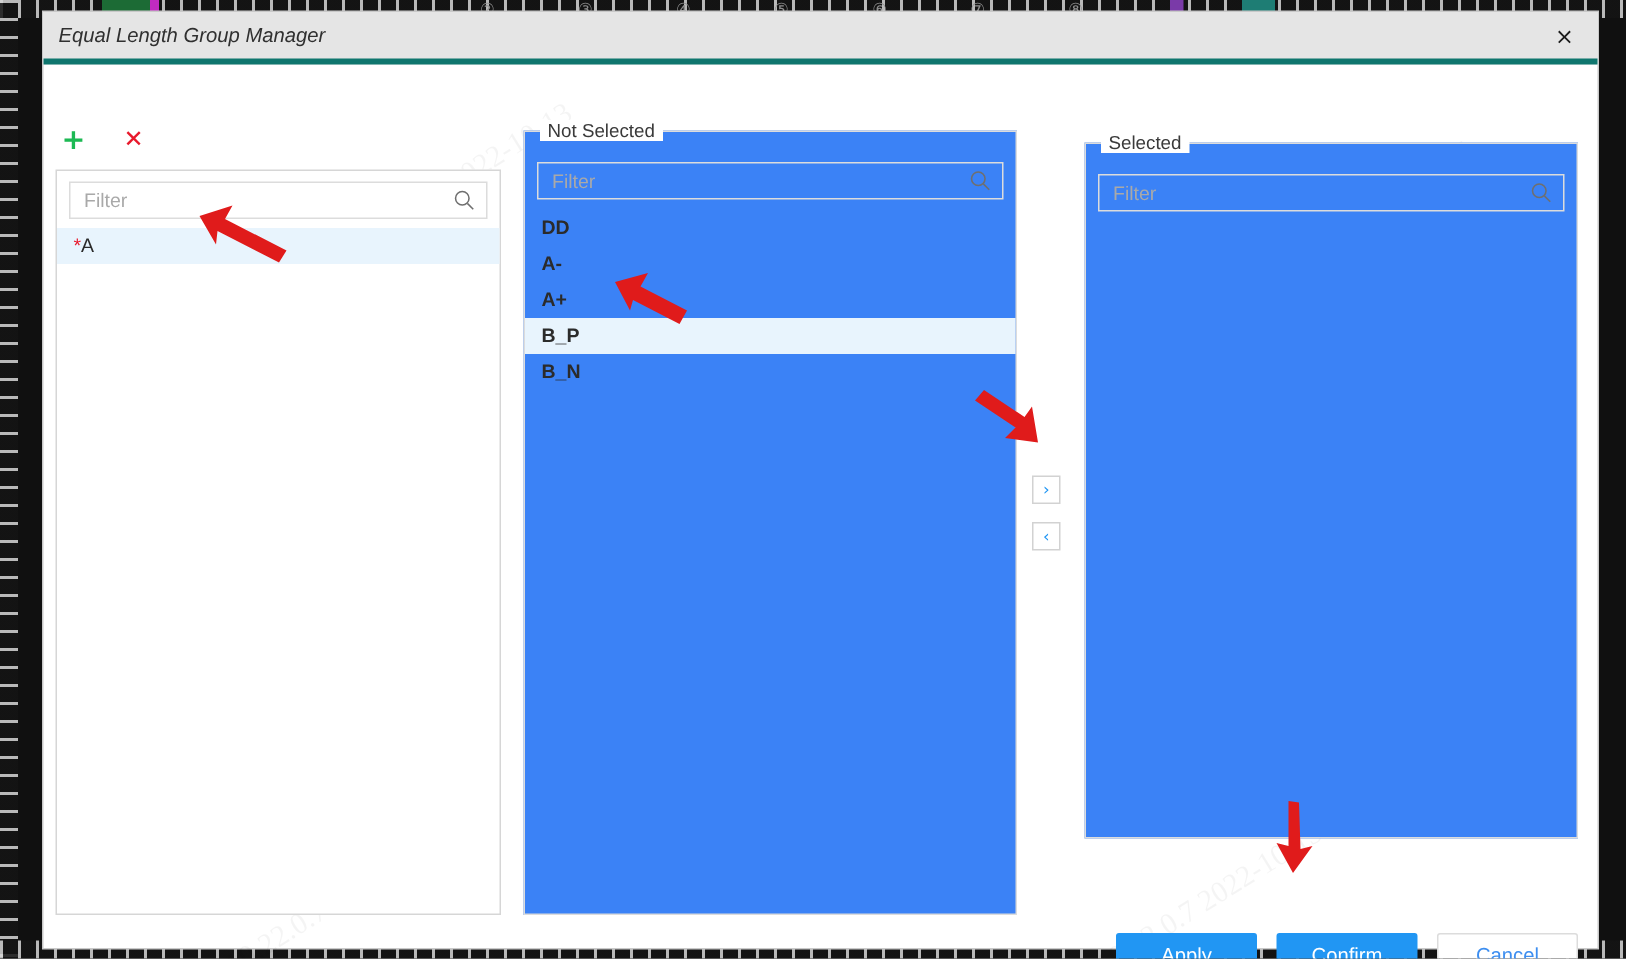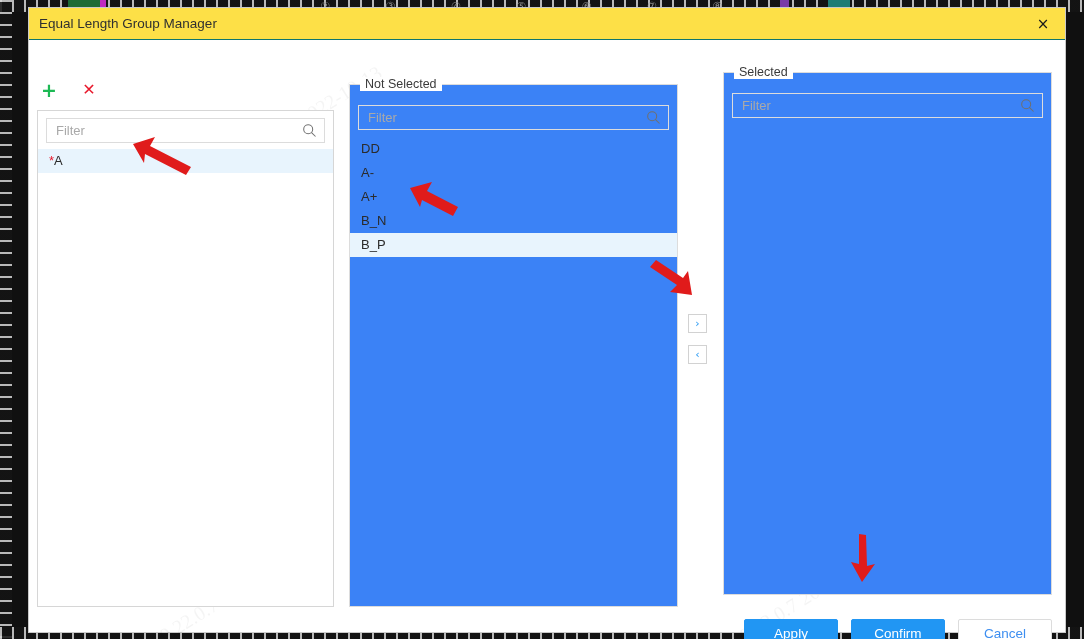--- a/index.html
+++ b/index.html
@@ -75,23 +75,24 @@
     position: absolute;
     left: 29px;
     top: 8px;
     width: 1036px;
     height: 624px;
     background: #ffffff;
     box-shadow: 0 0 0 1px #c9c9c9;
   }
   #titlebar {
     height: 31px;
-    background: #fde047;
+    background: #e5e5e5;
     position: relative;
-    border-bottom: 1px solid #0f766e;
+    border-bottom: 4px solid #0f766e;
+    font-style: italic;
   }
   #title-text {
     position: absolute;
     left: 10px;
     top: 0;
     line-height: 31px;
     font-size: 13.5px;
     color: #303030;
   }
   #close-btn {
@@ -217,39 +218,40 @@
     white-space: nowrap;
   }
   #notselected-group {
     left: 320px;
     top: 44px;
     width: 329px;
     height: 523px;
   }
   #selected-group {
     left: 694px;
-    top: 32px;
+    top: 52px;
     width: 329px;
-    height: 523px;
+    height: 464px;
   }
   .inner-filter {
     position: absolute;
     left: 8px;
     top: 20px;
     right: 8px;
     height: 25px;
     border: 1px solid #dcdcdc;
     box-sizing: border-box;
   }
   .inner-list {
     position: absolute;
     left: 0;
     right: 0;
     top: 52px;
     bottom: 0;
+    font-weight: bold;
   }
 
   
   #transfer-buttons {
     position: absolute;
     left: 659px;
     top: 274px;
     display: flex;
     flex-direction: column;
     gap: 12px;
@@ -374,22 +376,22 @@
         <input class="filter-input" type="text" placeholder="Filter" style="">
         <svg class="search-icon" viewBox="0 0 16 16">
           <circle cx="6.6" cy="6.6" r="4.8" fill="none" stroke="#6f6f6f" stroke-width="1.1"></circle>
           <line x1="10.2" y1="10.2" x2="14.4" y2="14.4" stroke="#6f6f6f" stroke-width="1.1"></line>
         </svg>
       </div>
       <div class="inner-list">
         <div class="list-item">DD</div>
         <div class="list-item">A-</div>
         <div class="list-item">A+</div>
+        <div class="list-item selected">B_P</div>
         <div class="list-item">B_N</div>
-        <div class="list-item selected">B_P</div>
       </div>
     </div>
 
     <div id="transfer-buttons">
       <div class="transfer-btn">›</div>
       <div class="transfer-btn">‹</div>
     </div>
 
     <div class="groupbox" id="selected-group">
       <div class="group-legend">Selected</div>

